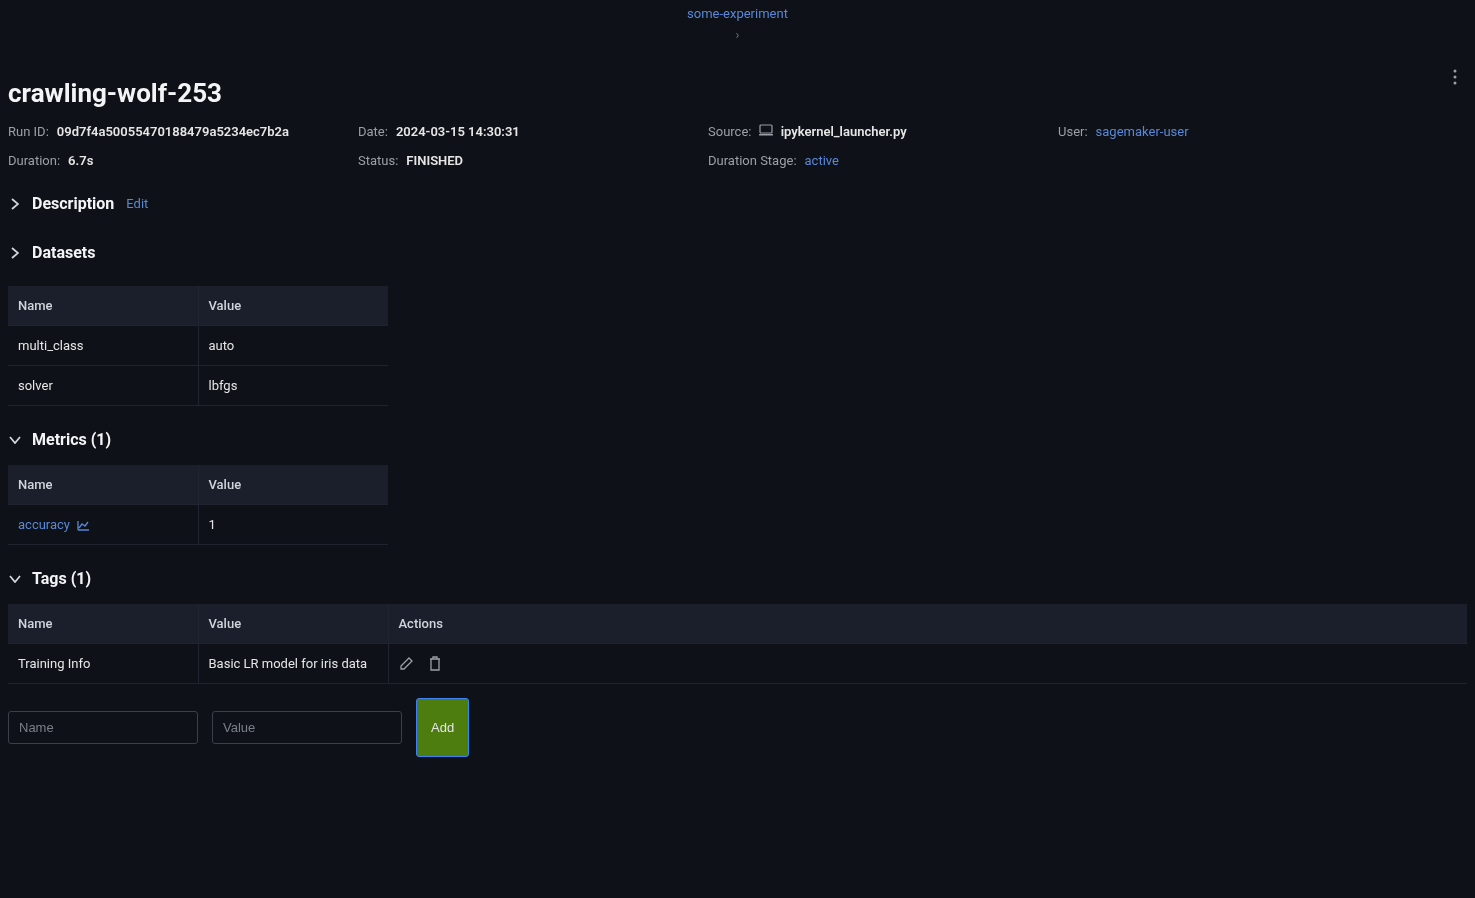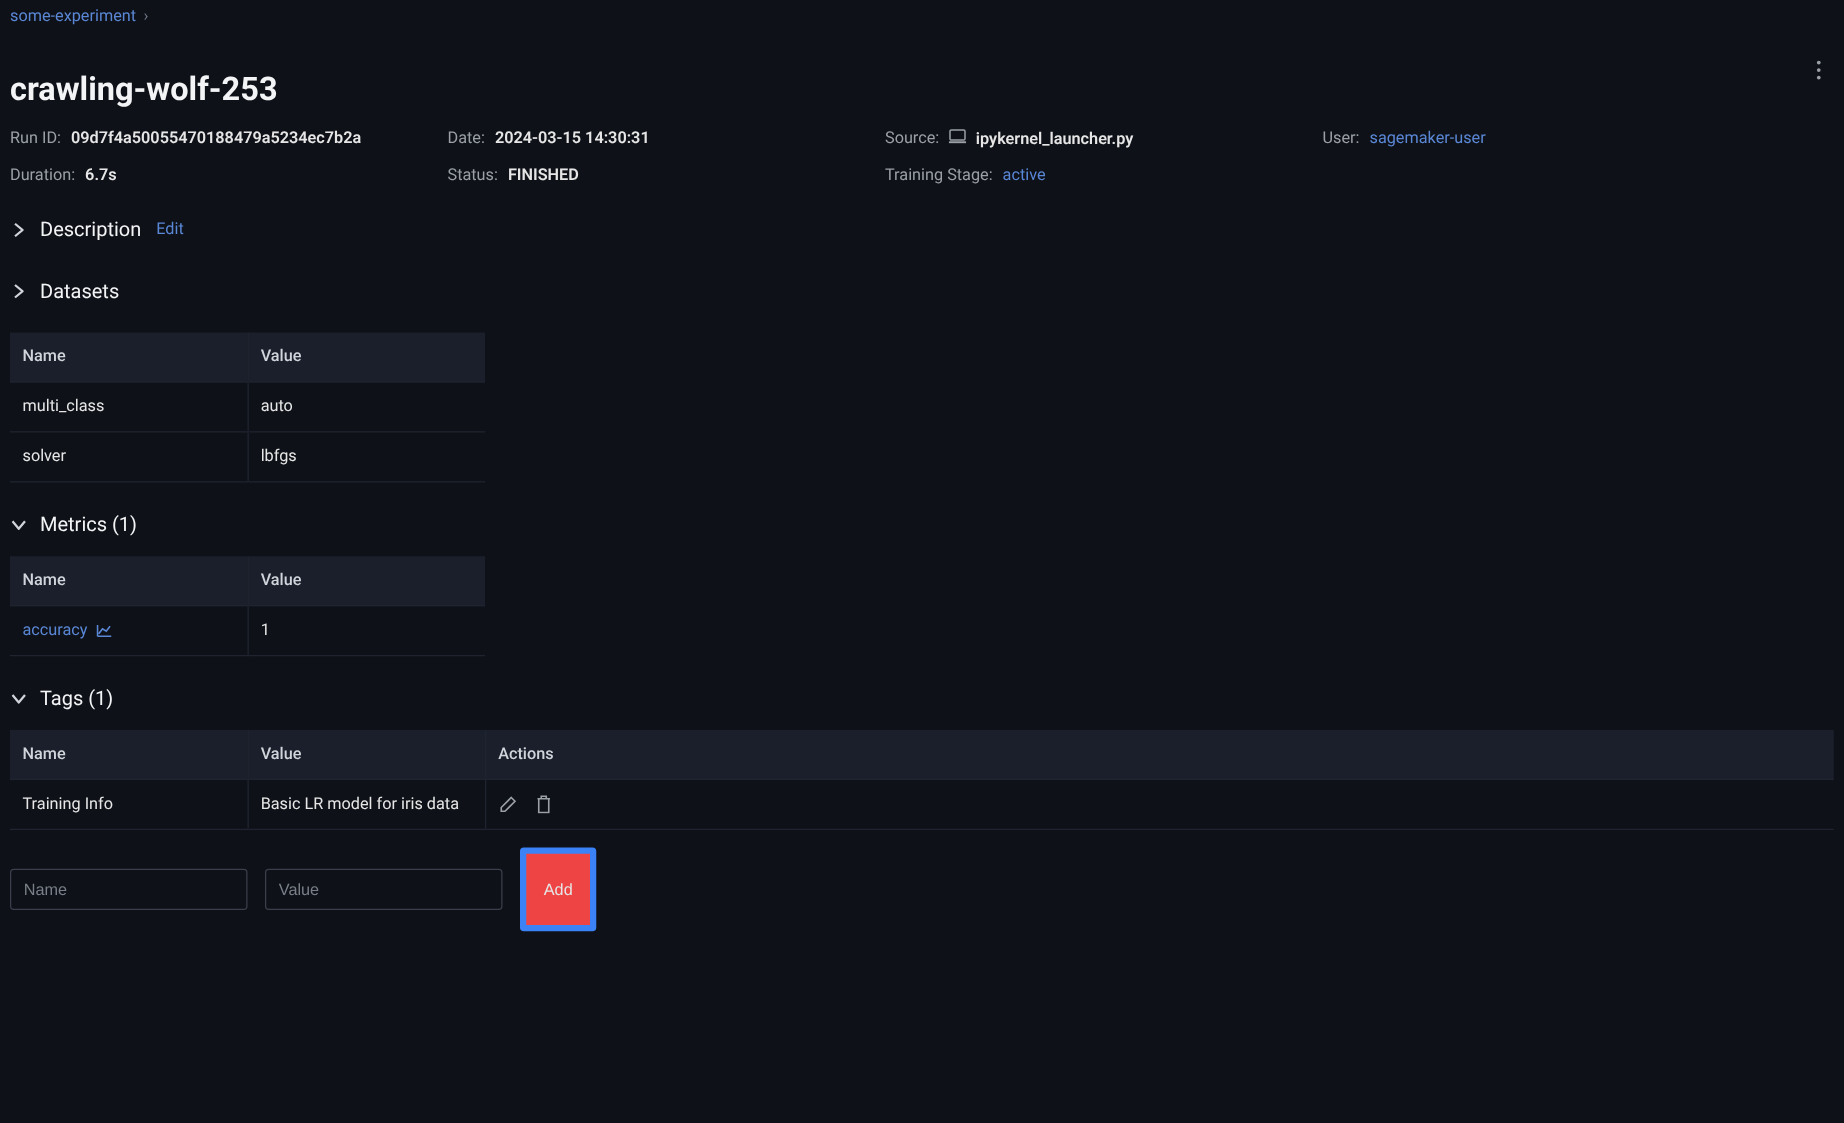--- a/index.html
+++ b/index.html
@@ -7,35 +7,35 @@
     background: #0e1117;
     color: #e6e6e6;
     font-family: -apple-system, BlinkMacSystemFont, "Segoe UI", Roboto, sans-serif;
     font-size: 14px;
     width: 1475px;
     height: 898px;
     overflow: auto;
     padding: 6px 8px;
   }
   a, .link { color: #5a87d6; text-decoration: none; }
-  .breadcrumb { display: flex; align-items: center; gap: 6px; font-size: 13px; margin-bottom: 4px; }
+  .breadcrumb { display: flex; align-items: center; gap: 6px; font-size: 13px; margin-bottom: 4px; flex-direction: column; }
   .breadcrumb .chev { color: #6b7280; }
   .title-row { display: flex; align-items: center; justify-content: space-between; margin-bottom: 16px; }
   h1 { font-size: 26px; font-weight: 700; color: #f3f4f6; margin-top: 32px; }
   .menu-btn { width: 24px; height: 24px; display: flex; align-items: center; justify-content: center; cursor: pointer; color: #9aa0a6; }
   .meta-grid { display: grid; grid-template-columns: 350px 350px 350px 350px; row-gap: 14px; margin-bottom: 20px; }
   .meta-item { display: flex; gap: 8px; font-size: 13px; }
   .meta-item .lbl { color: #9aa0a6; }
   .meta-item .val { color: #e6e6e6; }
   .meta-item .val.bold { font-weight: 600; }
   .notebook-icon { display: inline-flex; align-items: center; margin-right: 4px; color: #9aa0a6; }
   .section { margin-bottom: 18px; }
   .sec-header { display: flex; align-items: center; gap: 10px; cursor: pointer; padding: 6px 0; }
   .sec-header .caret { width: 14px; color: #d1d5db; display: flex; align-items: center; justify-content: center; }
-  .sec-header .sec-title { font-size: 16px; font-weight: 400; color: #f3f4f6; }
+  .sec-header .sec-title { font-size: 16px; font-weight: 700; color: #f3f4f6; }
   .sec-header .edit { font-size: 13px; font-weight: 400; color: #5a87d6; margin-left: 2px; }
   .table { width: 100%; border-collapse: collapse; margin-top: 10px; }
   .table.narrow { width: 380px; }
   .table th, .table td {
     text-align: left;
     padding: 12px 10px;
     border-bottom: 1px solid #1f2430;
     font-size: 13px;
   }
   .table th {
@@ -54,22 +54,22 @@
     background: #0e1117;
     border: 1px solid #3a3f4b;
     color: #e6e6e6;
     padding: 8px 10px;
     border-radius: 3px;
     font-size: 13px;
     width: 190px;
   }
   .tag-add-row input::placeholder { color: #7a8089; }
   .btn {
-    background: #ef4444;
-    border: 5px solid #3b82f6;
+    background: #4d7c0f;
+    border: 1px solid #3b82f6;
     color: #e6e6e6;
     padding: 21px 14px;
     border-radius: 3px;
     font-size: 13px;
     cursor: pointer;
   }
   .chart-icon { color: #5a87d6; margin-left: 4px; display: inline-flex; vertical-align: middle; }
 </style>
 </head>
 <body>
@@ -117,21 +117,21 @@
   </div>
   <div class="meta-item">
     <span class="lbl">Duration:</span>
     <span class="val bold">6.7s</span>
   </div>
   <div class="meta-item">
     <span class="lbl">Status:</span>
     <span class="val bold">FINISHED</span>
   </div>
   <div class="meta-item">
-    <span class="lbl">Training Stage:</span>
+    <span class="lbl">Duration Stage:</span>
     <a class="link">active</a>
   </div>
 </div>
 
 <div class="section">
   <div class="sec-header">
     <span class="caret">
       <svg width="8" height="12" viewBox="0 0 8 12">
           <path d="M1 1 L7 6 L1 11" stroke="currentColor" stroke-width="1.8" fill="none"></path>
         </svg>

